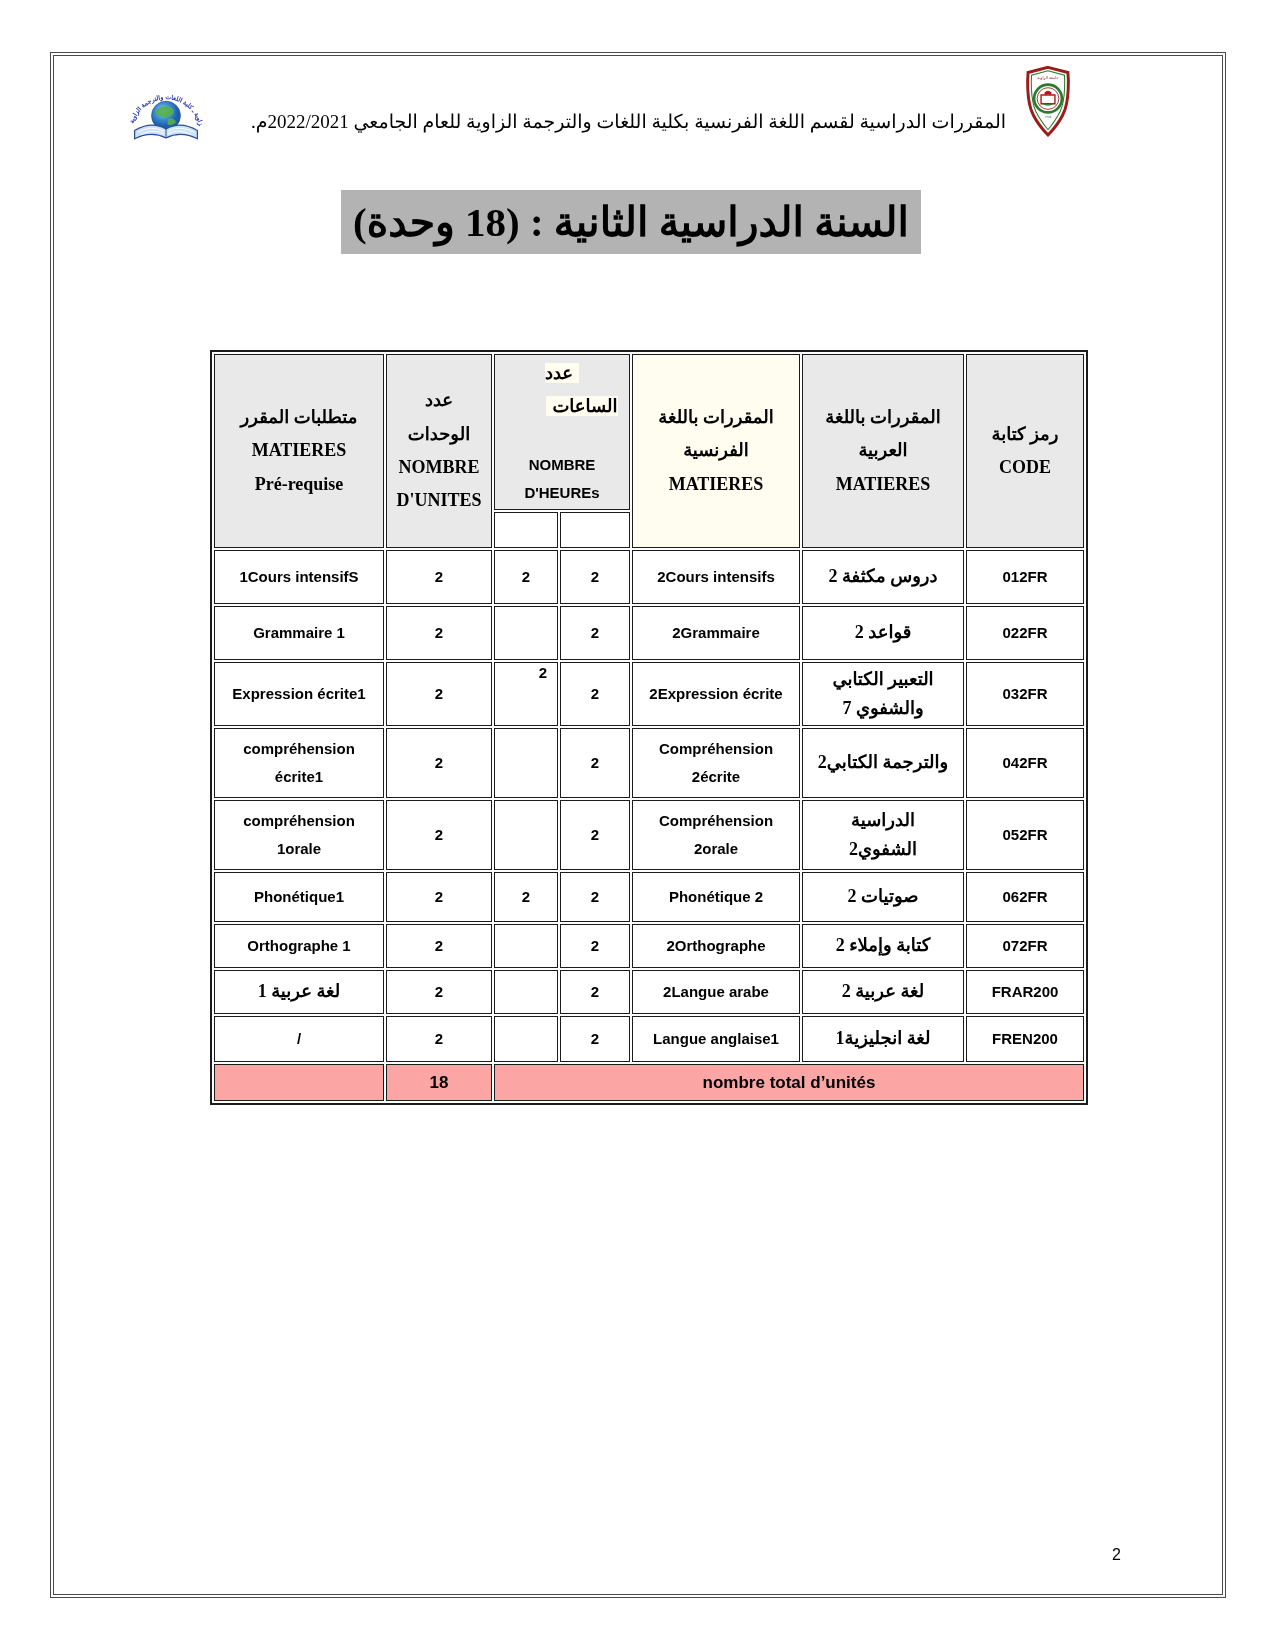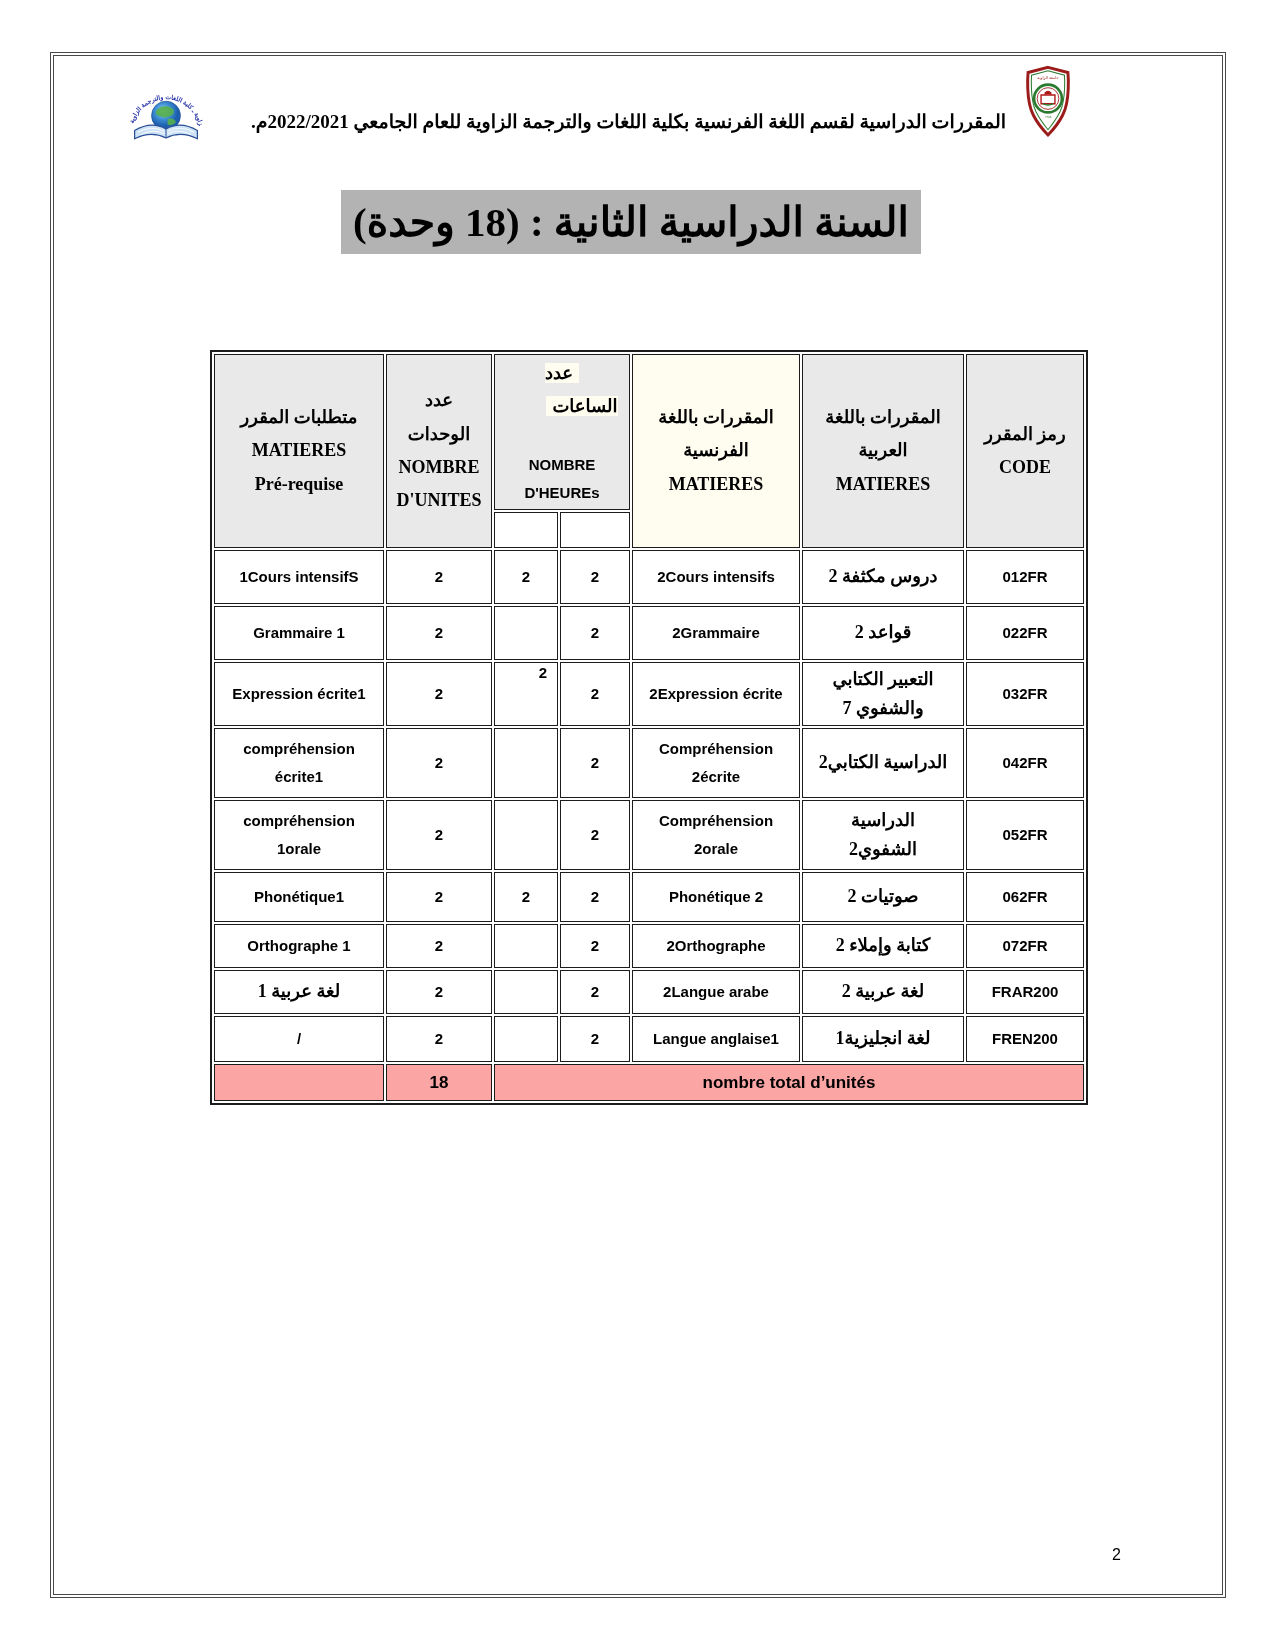--- a/index.html
+++ b/index.html
@@ -3,21 +3,21 @@
 <meta charset="utf-8">
 <style>
   html,body{margin:0;padding:0;background:#ffffff;}
   .page{position:relative;width:1275px;height:1650px;background:#ffffff;overflow:hidden;
         font-family:"Liberation Sans",sans-serif;color:#000;}
   .page-border{position:absolute;left:50px;top:52px;width:1168px;height:1538px;
         border:4px double #4a4a4a;}
   .logo-left{position:absolute;left:124px;top:76px;width:84px;height:76px;}
   .logo-right{position:absolute;left:1022px;top:64px;width:52px;height:76px;}
   .hdr-line{position:absolute;top:110px;right:269px;direction:rtl;unicode-bidi:plaintext;
-        font-family:"Liberation Serif","DejaVu Serif",serif;font-weight:bold;font-size:19px;
+        font-family:"Liberation Serif","DejaVu Serif",serif;font-weight:normal;font-size:19px;
         white-space:nowrap;margin-left:32px;}
   .doc-title{position:absolute;top:190px;left:341px;direction:rtl;
         font-family:"Liberation Serif","DejaVu Serif",serif;font-weight:bold;font-size:41px;
         background:#b3b3b3;padding:8px 12px;white-space:nowrap;}
   table.course{position:absolute;left:210px;top:350px;width:862px;direction:rtl;
         border-collapse:separate;border-spacing:2px;border:2px solid #1c1c1c;
         table-layout:fixed;background:#ffffff;}
   .course th,.course td{border:1.5px solid #1c1c1c;text-align:center;vertical-align:middle;
         font-weight:bold;padding:2px;white-space:pre-line;overflow:hidden;}
   .course th{background:#e9e9e9;font-size:15px;line-height:1.85;}
@@ -82,21 +82,21 @@
       <col style="width:118px">
         <col style="width:162px">
         <col style="width:168px">
       <col style="width:70px">
         <col style="width:64px">
         <col style="width:106px">
         <col style="width:170px">
     </colgroup>
     <tbody>
         <tr style="height:98px">
-      <th rowspan="2"><span class="ar-h">رمز المقرر
+      <th rowspan="2"><span class="ar-h">رمز كتابة
 CODE</span></th>
       <th rowspan="2"><span class="ar-h">المقررات باللغة
 العربية
 MATIERES</span></th>
       <th rowspan="2" class="cream"><span class="ar-h">المقررات باللغة
 الفرنسية
 MATIERES</span></th>
       <th colspan="2"><span class="ar-h hl">عدد الساعات</span><br>
         <span>NOMBRE
 D'HEUREs</span></th>
@@ -136,21 +136,21 @@
       <td class="ar">التعبير الكتابي
 والشفوي 7</td>
       <td>2Expression écrite</td>
       <td>2</td>
       <td class="topnum">2</td>
       <td>2</td>
       <td>Expression écrite1</td>
     </tr>
     <tr style="height:70px">
       <td>042FR</td>
-      <td class="ar">الدراسية الكتابي2</td>
+      <td class="ar">والترجمة الكتابي2</td>
       <td>Compréhension
 2écrite</td>
       <td>2</td>
       <td></td>
       <td>2</td>
       <td>compréhension
 écrite1</td>
     </tr>
     <tr style="height:70px">
       <td>052FR</td>

